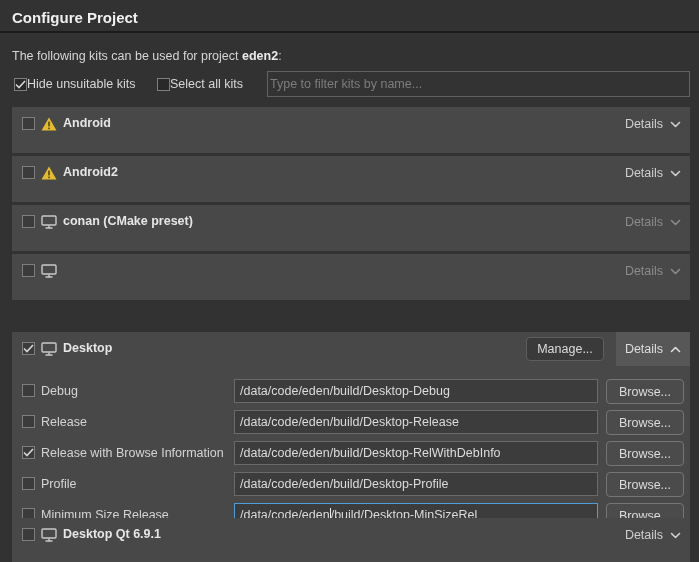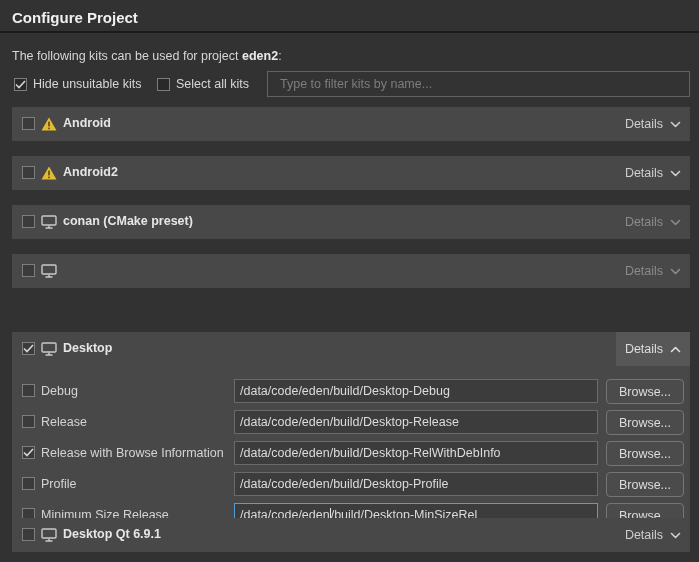--- a/index.html
+++ b/index.html
@@ -9,37 +9,37 @@
     font-family:"Liberation Sans", sans-serif;font-size:12.5px;
   }
   .page-title{
     position:absolute;left:12px;top:9px;
     font-size:15px;font-weight:bold;color:#f0f0f0;
   }
   .title-sep{position:absolute;left:0;top:31px;width:699px;height:2px;background:#1b1b1b;}
   .intro{position:absolute;left:12px;top:49px;color:#d6d6d6;}
   .intro b{color:#eaeaea;}
   
-  .chk-label{position:absolute;display:flex;align-items:center;gap:6px;height:16px;text-align:right;}
+  .chk-label{position:absolute;display:flex;align-items:center;height:16px;text-align:right;}
   .checkbox{
     width:13px;height:13px;flex:0 0 13px;box-sizing:border-box;
     border:1px solid #7e7e7e;background:rgba(0,0,0,0.18);
     display:inline-flex;align-items:center;justify-content:center;
   }
   .checkbox svg{display:none;}
   .checkbox.checked svg{display:block;}
   .filter-input{
     position:absolute;left:267px;top:71px;width:423px;height:26px;box-sizing:border-box;
     background:#333333;border:1px solid #626262;color:#dcdcdc;
-    font-family:"Liberation Sans", sans-serif;font-size:12.5px;padding:0 12px;outline:none;
+    font-family:"Liberation Sans", sans-serif;font-size:12.5px;padding:0 2px;outline:none;
   }
   .filter-input::placeholder{color:#7d7d7d;}
   
   .kit-row{
-    position:absolute;left:12px;width:678px;height:34px;background:#484848;
+    position:absolute;left:12px;width:678px;height:46px;background:#484848;
   }
   .kit-row .checkbox{position:absolute;left:10px;top:10px;}
   .kit-icon{position:absolute;left:29px;top:10px;width:16px;height:14px;}
   .kit-name{position:absolute;left:51px;top:9px;font-weight:bold;color:#e6e6e6;}
   .details-btn{
     position:absolute;right:0;top:0;width:74px;height:34px;
     display:flex;align-items:center;justify-content:center;gap:7px;
     color:#cfcfcf;cursor:default;
   }
   .details-btn.dim{color:#8b8b8b;}
@@ -181,20 +181,21 @@
           <polyline points="1,4.5 4,7.5 10,1" fill="none" stroke="#d6d6d6" stroke-width="1.6"></polyline>
         </svg>
     </span>
     <span class="kit-icon" style="position:absolute;left:29px;top:10px;">
       <svg width="16" height="14" viewBox="0 0 16 14">
           <rect x="1" y="1" width="14" height="9" rx="1" fill="none" stroke="#c9c9c9" stroke-width="1.4"></rect>
           <path d="M8 10.5 V12.2 M4.5 13 H11.5" fill="none" stroke="#c9c9c9" stroke-width="1.4"></path>
         </svg>
     </span>
     <span class="kit-name" style="position:absolute;left:51px;top:9px;">Desktop</span>
+    <button class="manage-btn">Manage...</button>
     <div class="details-btn active">
       <span>Details</span>
       <svg class="chev" width="11" height="7" viewBox="0 0 11 7">
           <polyline points="1.5,5.5 5.5,1.5 9.5,5.5" fill="none" stroke="currentColor" stroke-width="1.6" stroke-linecap="round" stroke-linejoin="round"></polyline>
         </svg>
     </div>
   </div>
 
   <div class="cfg-row" style="top:47px;padding-left:40px;">
     <span class="checkbox">

